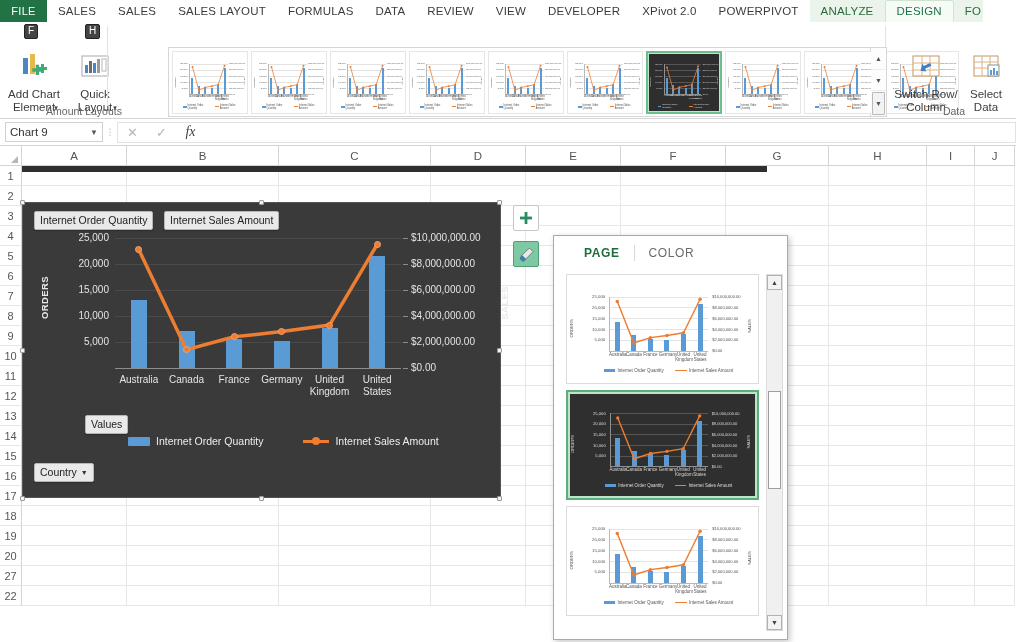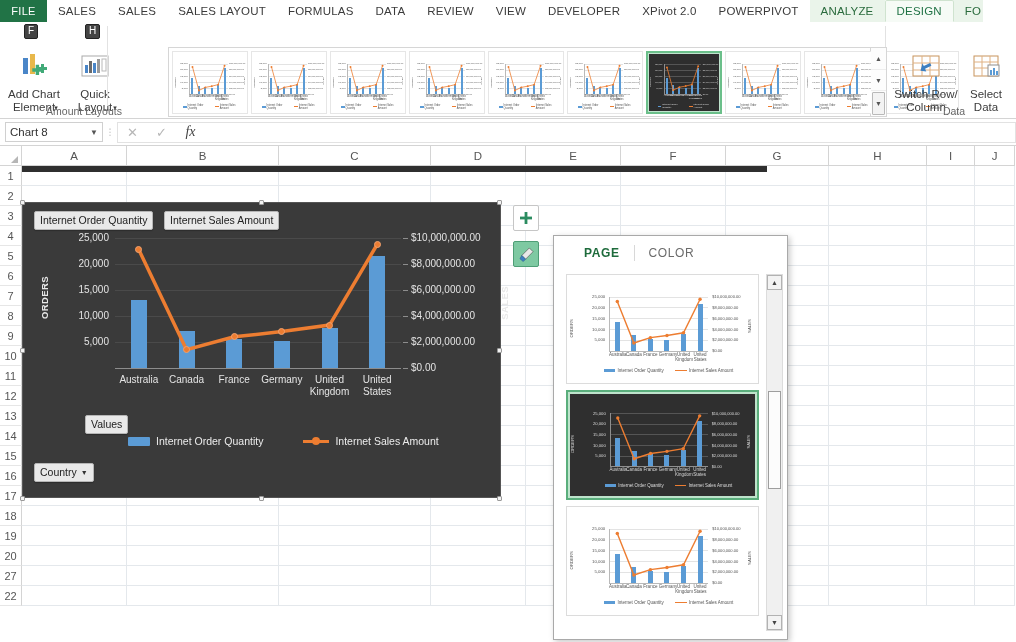--- a/index.html
+++ b/index.html
@@ -873,21 +873,21 @@
         </svg>
       </div>
       <div class="lbl">Switch Row/ Column</div>
     </div>
     <div class="grp-label">Data</div>
   </div>
 </div>
 
 <div class="fbar">
   <div class="namebox">
-    <span class="nb-text">Chart 8</span>
+    <span class="nb-text">Chart 9</span>
     <span class="nb-ch">▼</span>
   </div>
   <div class="fb-dots">⋮</div>
   <div class="fb-btns">
     <div class="fb-btn">✕</div>
     <div class="fb-btn">✓</div>
     <div class="fb-btn fx">fx</div>
   </div>
   <div class="fb-input"></div>
 </div>

